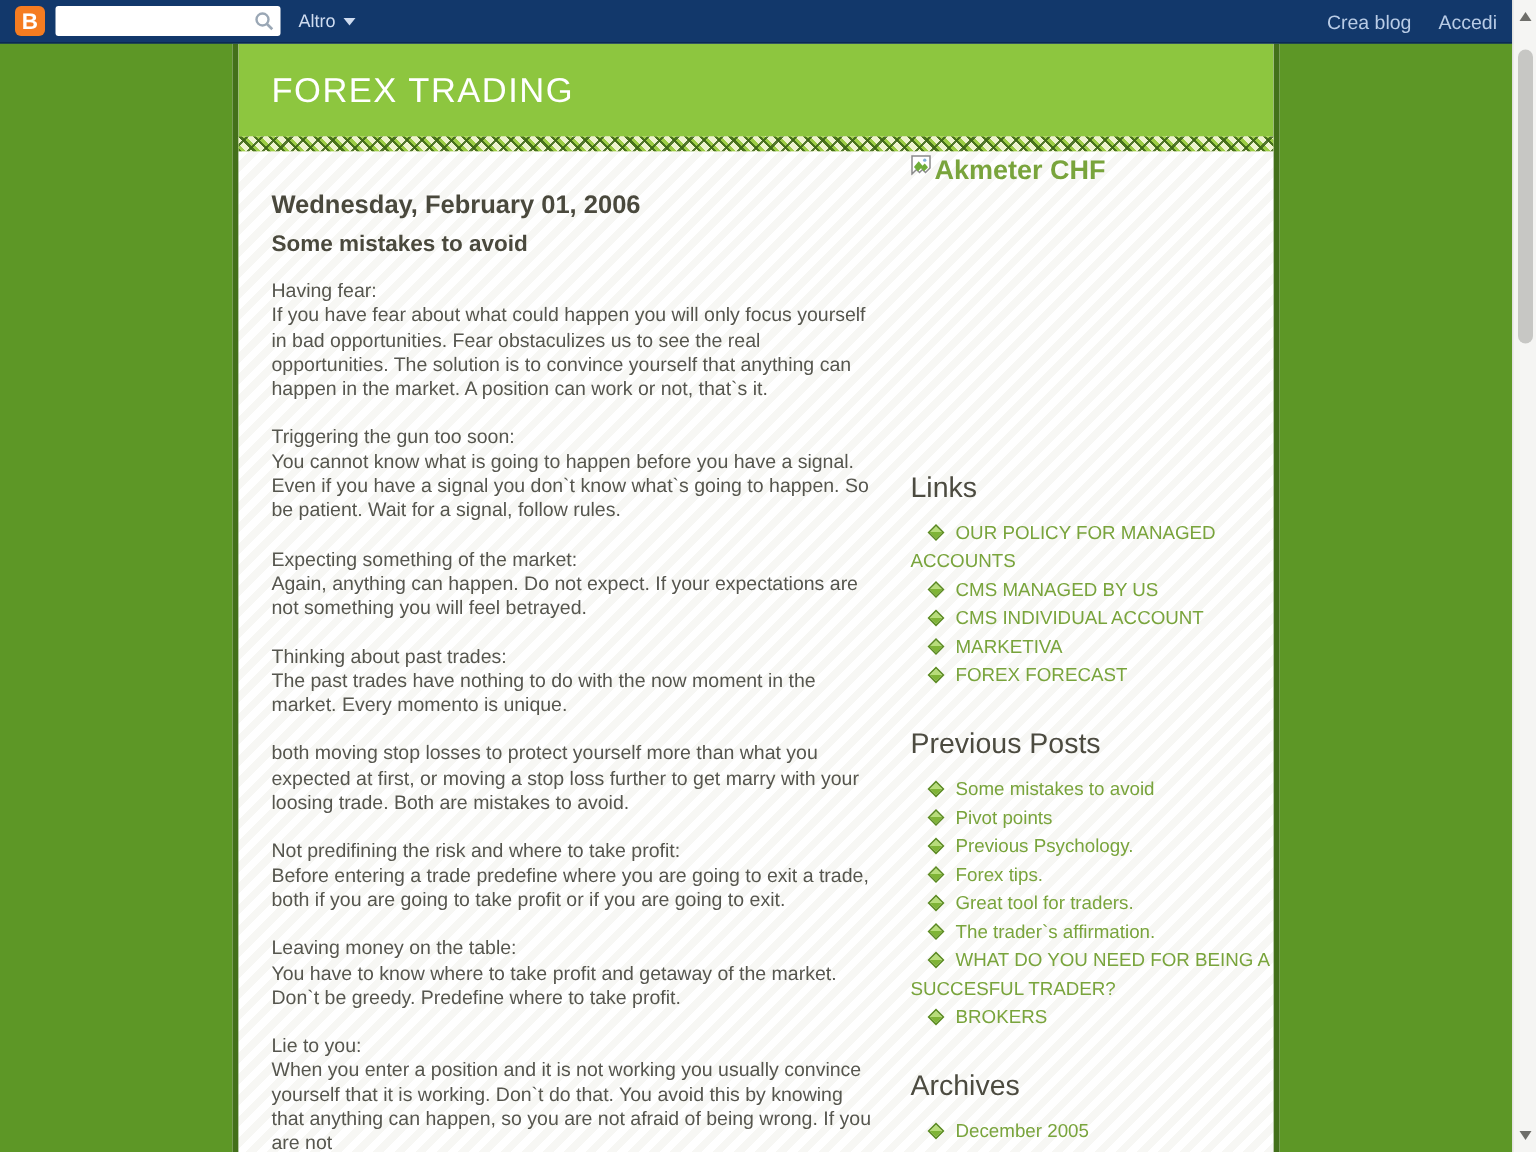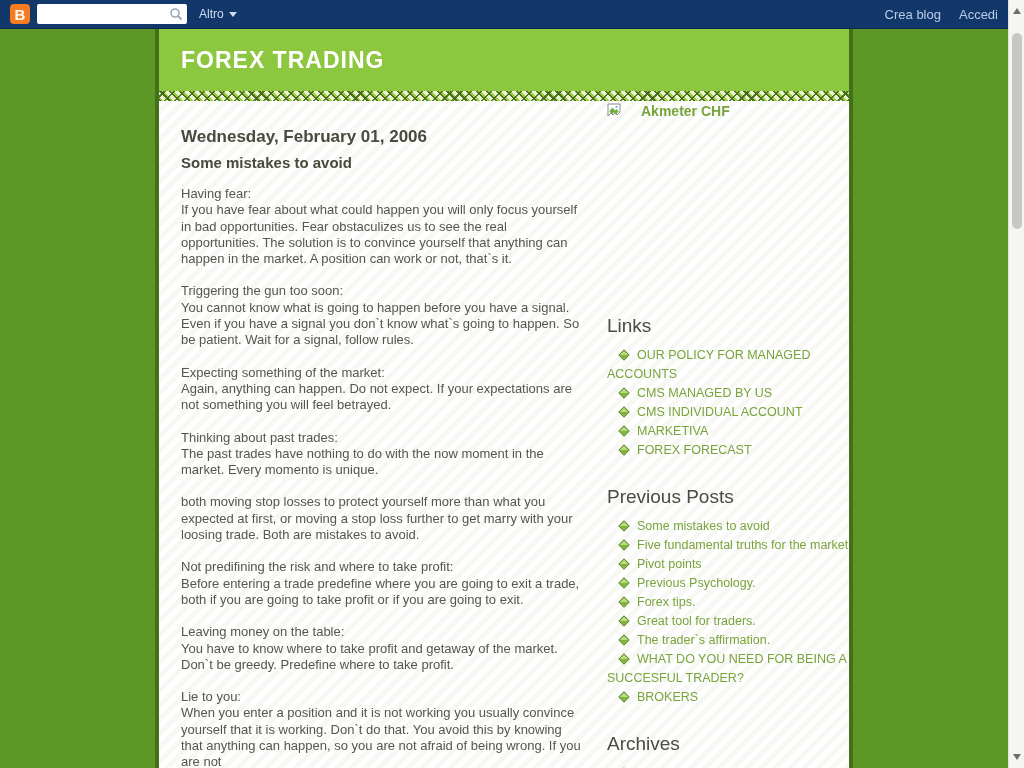--- a/index.html
+++ b/index.html
@@ -35,21 +35,21 @@
   .nav-link { color:#b9cce6; font-size:13px; text-decoration:none; cursor:pointer; }
 
   
   .page {
     position:absolute; top:29px; left:155px; width:698px; height:739px;
     border-left:4px solid #43701a; border-right:4px solid #43701a;
     background:#fff; overflow:hidden;
   }
   .blog-header { height:62px; background:#8dc63f; display:flex; align-items:center; }
   .blog-title {
-    color:#ffffff; font-size:23px; font-weight:bold; letter-spacing:1px; margin-left:22px;
+    color:#ffffff; font-size:23px; font-weight:normal; letter-spacing:1px; margin-left:22px;
   }
   .lattice {
     height:10px; background-color:#b9d56b;
     background-image:
       repeating-linear-gradient(45deg, rgba(58,99,20,0.85) 0 1.5px, transparent 1.5px 7px),
       repeating-linear-gradient(-45deg, rgba(58,99,20,0.85) 0 1.5px, transparent 1.5px 7px),
       repeating-linear-gradient(45deg, #9ccd44 0 3.5px, #eef3cf 3.5px 7px);
   }
   .content {
     display:flex; height:667px;
@@ -59,21 +59,21 @@
   .side-col { width:242px; padding-top:2px; }
 
   
   .post-date { font-size:17px; font-weight:bold; color:#4a493d; margin-bottom:7px; }
   .post-title { font-size:15px; font-weight:bold; color:#4a493d; margin-bottom:15px; }
   .post-para { margin-bottom:16px; }
   .para-line { display:block; font-size:13px; line-height:16.3px; color:#56564e; }
 
   
   .broken-image { height:212px; display:flex; align-items:flex-start; }
-  .broken-alt { font-size:14px; font-weight:bold; color:#79a43c; margin-left:20px; }
+  .broken-alt { font-size:18px; font-weight:bold; color:#79a43c; margin-left:2px; }
   .side-heading { font-size:19px; font-weight:normal; color:#4c4b40; margin:0 0 9px 0; }
   .side-list { list-style:none; margin-bottom:26px; }
   .side-list li { font-size:12.5px; line-height:19px; color:#79a43c; cursor:pointer; }
   .diamond {
     display:inline-block; width:8px; height:8px; margin:0 9px 0 13px;
     transform:rotate(45deg);
     background:linear-gradient(135deg,#b8dd7a 0 50%, #7fb436 50%);
     border:1px solid #5a8a1f;
   }
 
@@ -175,21 +175,20 @@
         <li><span class="diamond"></span><span>OUR POLICY FOR MANAGED ACCOUNTS</span></li>
         <li><span class="diamond"></span><span>CMS MANAGED BY US</span></li>
         <li><span class="diamond"></span><span>CMS INDIVIDUAL ACCOUNT</span></li>
         <li><span class="diamond"></span><span>MARKETIVA</span></li>
         <li><span class="diamond"></span><span>FOREX FORECAST</span></li>
       </ul>
 
       <h2 class="side-heading">Previous Posts</h2>
       <ul class="side-list">
         <li><span class="diamond"></span><span>Some mistakes to avoid</span></li>
-        <li><span class="diamond"></span><span>Five fundamental truths for the market</span></li>
         <li><span class="diamond"></span><span>Pivot points</span></li>
         <li><span class="diamond"></span><span>Previous Psychology.</span></li>
         <li><span class="diamond"></span><span>Forex tips.</span></li>
         <li><span class="diamond"></span><span>Great tool for traders.</span></li>
         <li><span class="diamond"></span><span>The trader`s affirmation.</span></li>
         <li><span class="diamond"></span><span>WHAT DO YOU NEED FOR BEING A SUCCESFUL TRADER?</span></li>
         <li><span class="diamond"></span><span>BROKERS</span></li>
       </ul>
 
       <h2 class="side-heading">Archives</h2>

